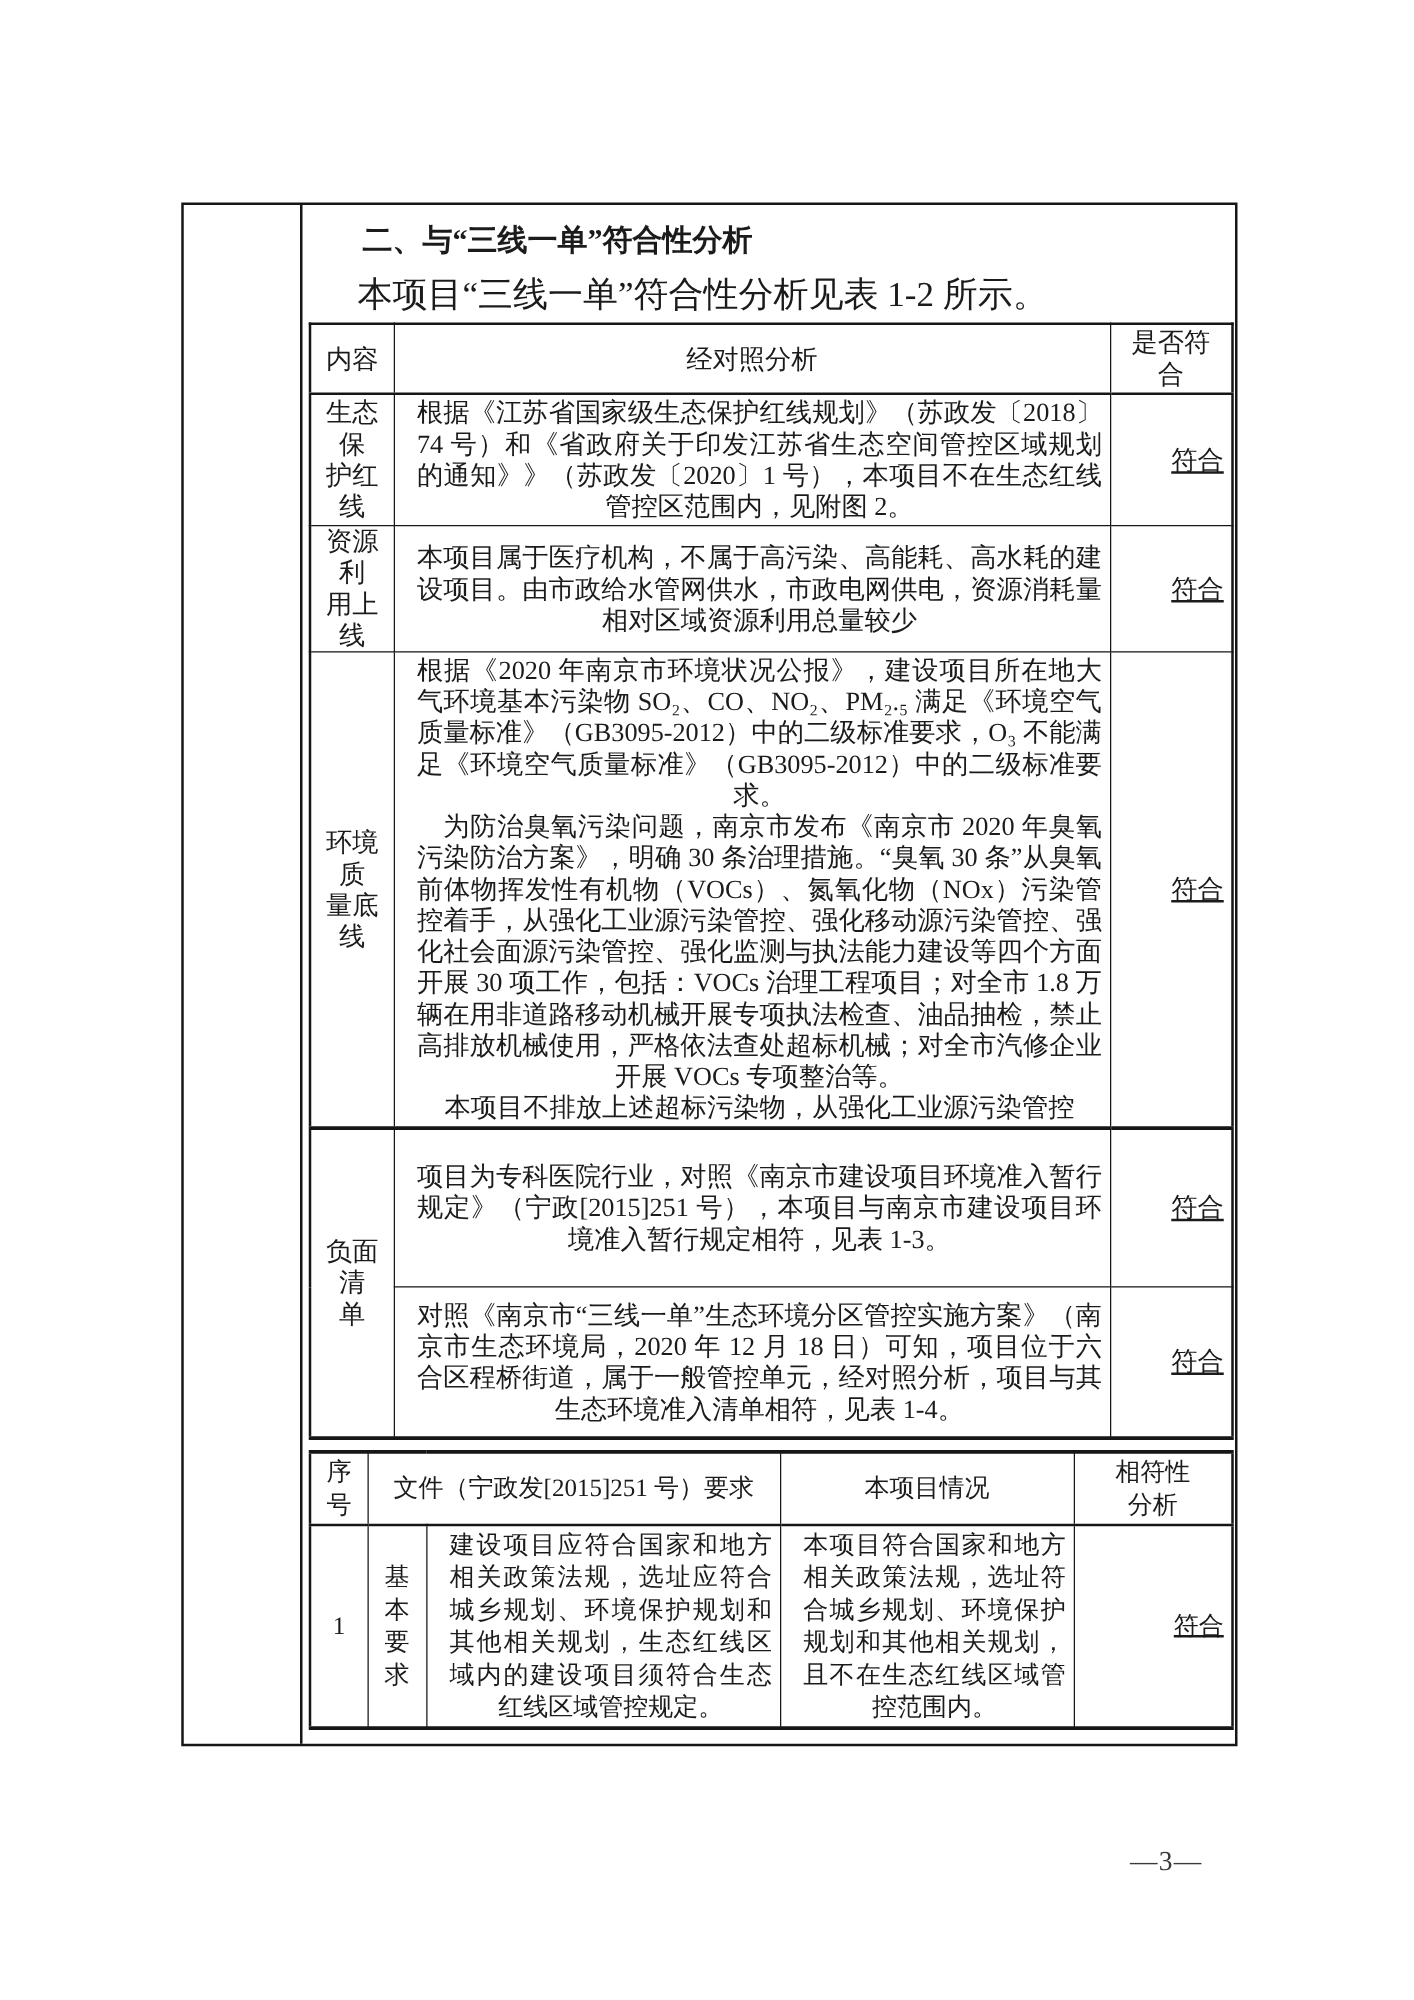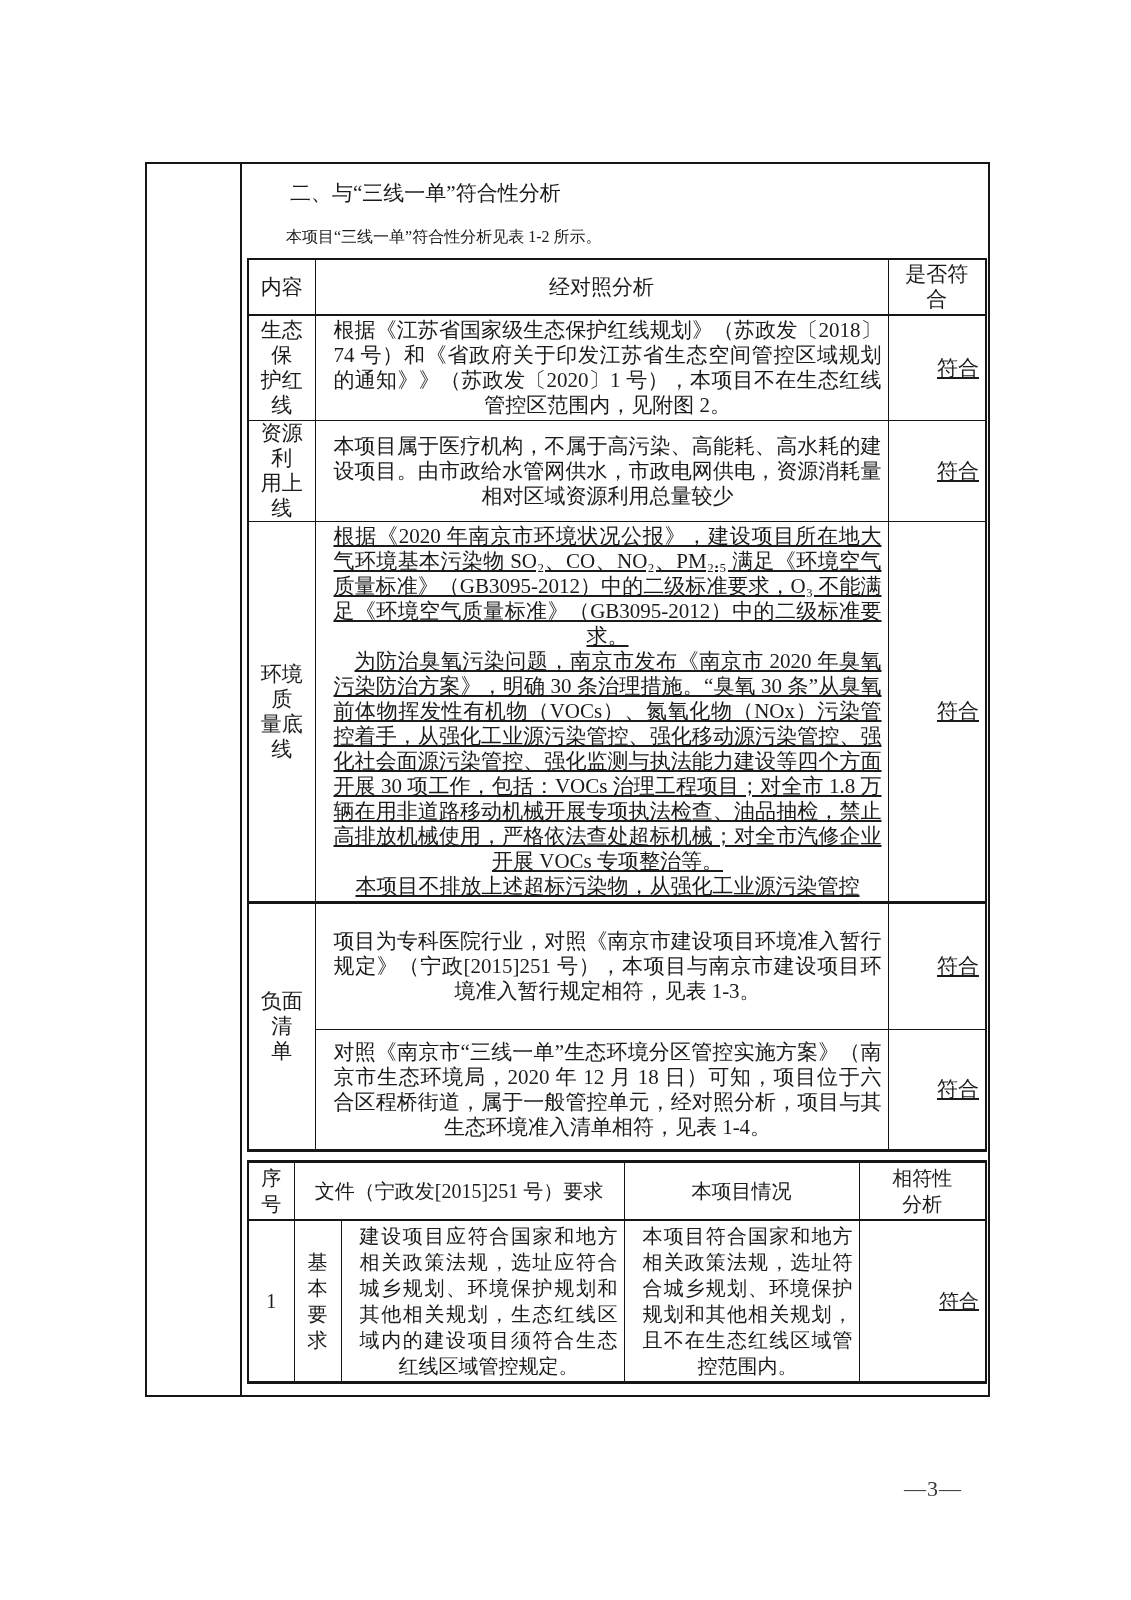--- a/index.html
+++ b/index.html
@@ -16,25 +16,25 @@
   }
   .left-col{
     position:absolute;left:0;top:0;width:93px;height:100%;
     border-right:2px solid #161616;
   }
   .main-col{
     position:absolute;left:95px;top:0;right:0;bottom:0;overflow:hidden;
   }
   .section-heading{
     margin:14px 16px 0 48px;
-    font-size:21px;font-weight:normal;line-height:30px;
+    font-size:24px;font-weight:bold;line-height:30px;
   }
   .intro{
     margin:15px 0 0 44px;
-    font-size:16px;line-height:28px;
+    font-size:28px;line-height:28px;
   }
   .tbl-title{
     width:738px;margin:11px 0 0 5px;text-align:center;
     font-size:22px;font-weight:bold;line-height:30px;
   }
   table{
     border-collapse:collapse;table-layout:fixed;
     width:738px;margin:7px 0 0 5px;
     font-size:21px;line-height:25px;
   }
@@ -42,21 +42,21 @@
   .t12{border:2px solid #161616;border-bottom-width:3px;}
   .t12 .hdr td{border-bottom-width:2px;}
   .t12 .thickline td{border-bottom-width:3px;}
   .t13{border:2px solid #161616;border-top-width:3px;border-bottom-width:3px;margin-top:8px;}
   .t13 .hdr td{border-bottom-width:2px;}
   .cat{text-align:center;padding:0 2px;}
   .hcell{text-align:center;}
   .ok{text-align:right;text-decoration:underline;}
   .prewrap{white-space:pre-line;}
   .cell-text{text-align:justify;text-align-last:center;padding-left:18px;}
-  .cell-text p{margin:0;text-decoration:underline;}
+  .cell-text p{margin:0;}
   .cell-text p.indent{text-indent:1em;}
   .t13 td{font-size:20px;line-height:26px;}
   .vertical-label{white-space:pre-line;text-align:center;line-height:31px;}
   .footer{
     position:absolute;left:888px;top:1476px;width:90px;
     font-size:22px;color:#3a3a3a;text-align:center;letter-spacing:1px;
   }
 </style>
 </head>
 <body>

